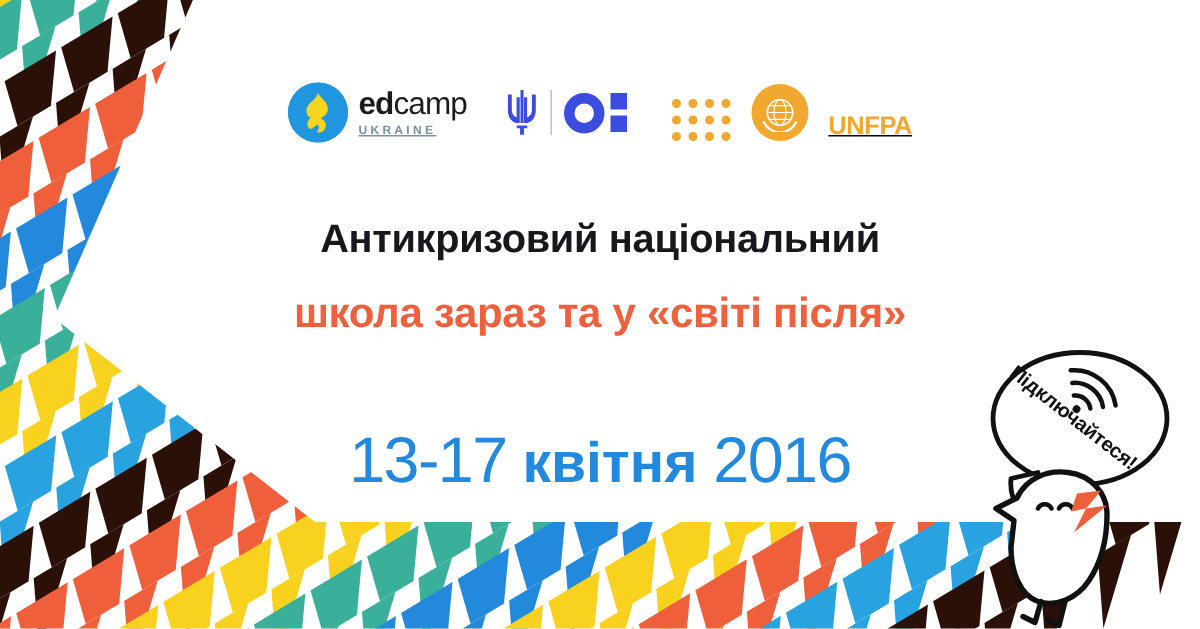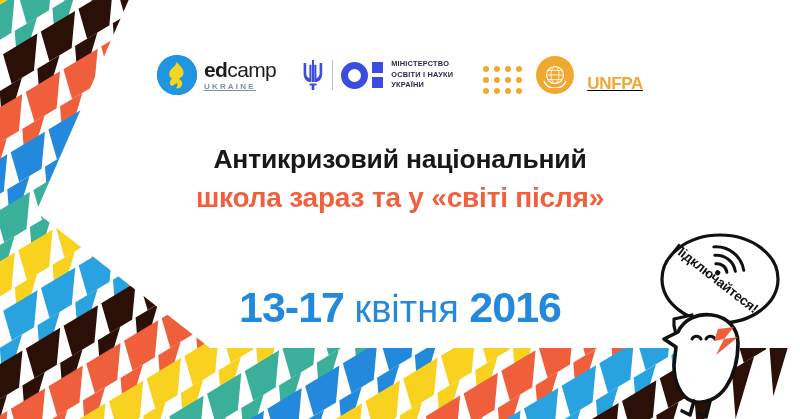--- a/index.html
+++ b/index.html
@@ -49,30 +49,30 @@
   .unfpa-word{font-size:17px;font-weight:bold;color:#f0a830;letter-spacing:-.3px;margin-left:-4px;}
 
   
   .headline{
     position:absolute;left:0;top:144px;width:800px;text-align:center;z-index:6;
   }
   .hl-line{
     font-size:26.5px;font-weight:bold;color:#17171c;line-height:1.16;letter-spacing:-0.2px;
   }
   .hl-accent{
-    font-size:28px;font-weight:bold;color:#f1603c;line-height:1.2;letter-spacing:-0.2px;margin-top:6px;
+    font-size:28px;font-weight:bold;color:#f1603c;line-height:1.2;letter-spacing:-0.2px;margin-top:17px;
   }
 
   
   .dateline{
     position:absolute;left:0;top:286px;width:800px;text-align:center;z-index:6;
     color:#2389dd;font-size:43px;line-height:1;white-space:nowrap;
   }
-  .dateline .d-b{font-weight:bold;letter-spacing:-1px;}
-  .dateline .d-m{font-weight:normal;letter-spacing:0px;font-size:38px;}
+  .dateline .d-b{font-weight:normal;letter-spacing:-1px;}
+  .dateline .d-m{font-weight:bold;letter-spacing:0px;font-size:38px;}
 
   
   .mascot{position:absolute;right:2px;bottom:0px;width:150px;height:190px;z-index:7;}
   .mascot svg{position:absolute;top:0;left:0;}
   .bubble-text{
     position:absolute;left:14px;top:6px;width:108px;height:86px;
     display:flex;align-items:center;justify-content:center;
     transform:rotate(38deg);
     font-size:13.5px;font-weight:bold;color:#111;white-space:nowrap;
     letter-spacing:-.2px;
@@ -717,25 +717,20 @@
           <path d="M7.5 25.6 h7 v1.9 h-2.2 v4.4 h-2.6 v-4.4 H7.5 z"></path>
         </g>
       </svg>
       <div class="vdiv"></div>
       <div class="mon-mark">
         <div class="mon-ring"></div>
         <div class="mon-sq">
             <i></i>
             <i></i>
           </div>
-      </div>
-      <div class="mon-text">
-        <div>МІНІСТЕРСТВО</div>
-        <div>ОСВІТИ І НАУКИ</div>
-        <div>УКРАЇНИ</div>
       </div>
     </div>
 
     <div class="logo-unfpa">
       <div class="dots">
         <i></i>
           <i></i>
           <i></i>
           <i></i>
         <i></i>

